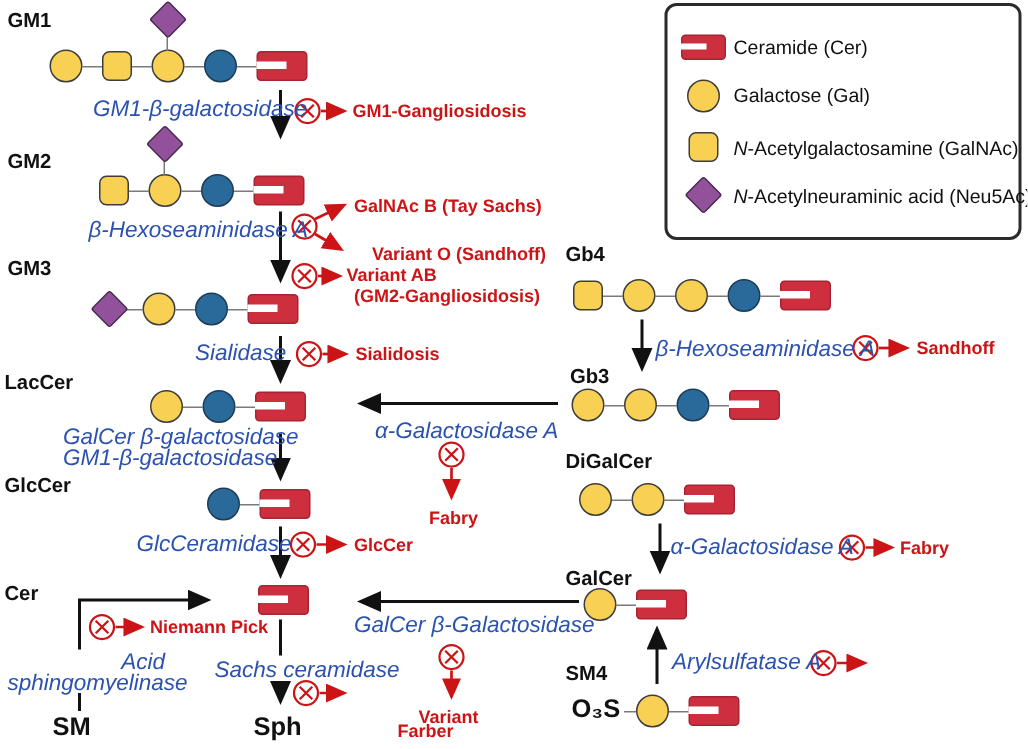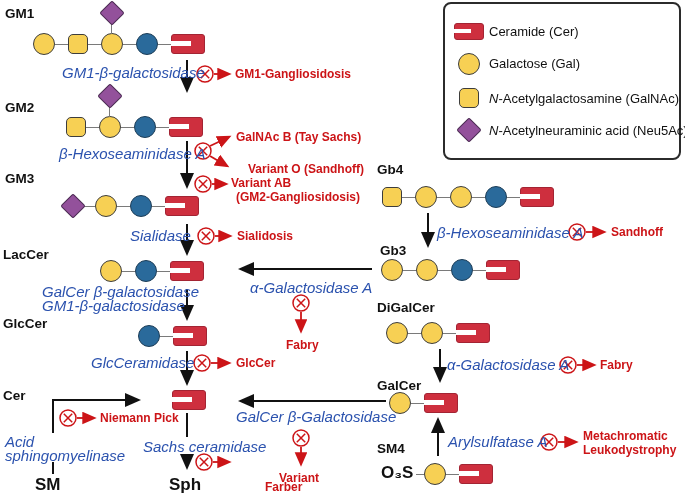--- a/index.html
+++ b/index.html
@@ -241,21 +241,21 @@
     </div>
 
   <span class="enz" style="left:62px;top:66px;">GM1-β-galactosidase</span>
   <span class="enz" style="left:59px;top:147px;">β-Hexoseaminidase A</span>
   <span class="enz" style="left:130px;top:229px;">Sialidase</span>
   <div class="enz" style="left:42px;top:285px;width:140px;text-align:right;">
     <span class="twoline">GalCer β-galactosidase</span>
     <span class="twoline">GM1-β-galactosidase</span>
   </div>
   <span class="enz" style="left:91px;top:356px;">GlcCeramidase</span>
-  <div class="enz" style="left:5px;top:435px;width:105px;text-align:left;">
+  <div class="enz" style="left:5px;top:435px;width:105px;text-align:right;">
     <span class="twoline">Acid</span>
     <span class="twoline">sphingomyelinase</span>
   </div>
   <span class="enz" style="left:143px;top:440px;">Sachs ceramidase</span>
   <span class="enz" style="left:236px;top:410px;">GalCer β-Galactosidase</span>
   <span class="enz" style="left:250px;top:281px;">α-Galactosidase A</span>
   <span class="enz" style="left:437px;top:226px;">β-Hexoseaminidase A</span>
   <span class="enz" style="left:447px;top:358px;">α-Galactosidase A</span>
   <span class="enz" style="left:448px;top:435px;">Arylsulfatase A</span>
 
@@ -265,24 +265,20 @@
   <span class="dis" style="left:231px;top:176px;">Variant AB</span>
   <span class="dis" style="left:236px;top:190px;">(GM2-Gangliosidosis)</span>
   <span class="dis" style="left:237px;top:229px;">Sialidosis</span>
   <span class="dis" style="left:286px;top:338px;">Fabry</span>
   <span class="dis" style="left:236px;top:356px;">GlcCer</span>
   <span class="dis" style="left:100px;top:411px;">Niemann Pick</span>
   <span class="dis" style="left:237px;top:480px;padding-left:28px;">Farber</span>
   <span class="dis" style="left:279px;top:471px;">Variant</span>
   <span class="dis" style="left:611px;top:225px;">Sandhoff</span>
   <span class="dis" style="left:600px;top:358px;">Fabry</span>
-  <div class="dis" style="left:583px;top:429px;">
-    <span style="display:block;">Metachromatic</span>
-    <span style="display:block;">Leukodystrophy</span>
-  </div>
 
   <div id="legend">
     <div class="legend-row">
       <span class="legend-icon">
           <span class="unit cer small"></span>
         </span>
       <span class="legend-text"><i></i><span>Ceramide (Cer)</span></span>
     </div>
     <div class="legend-row">
       <span class="legend-icon">

